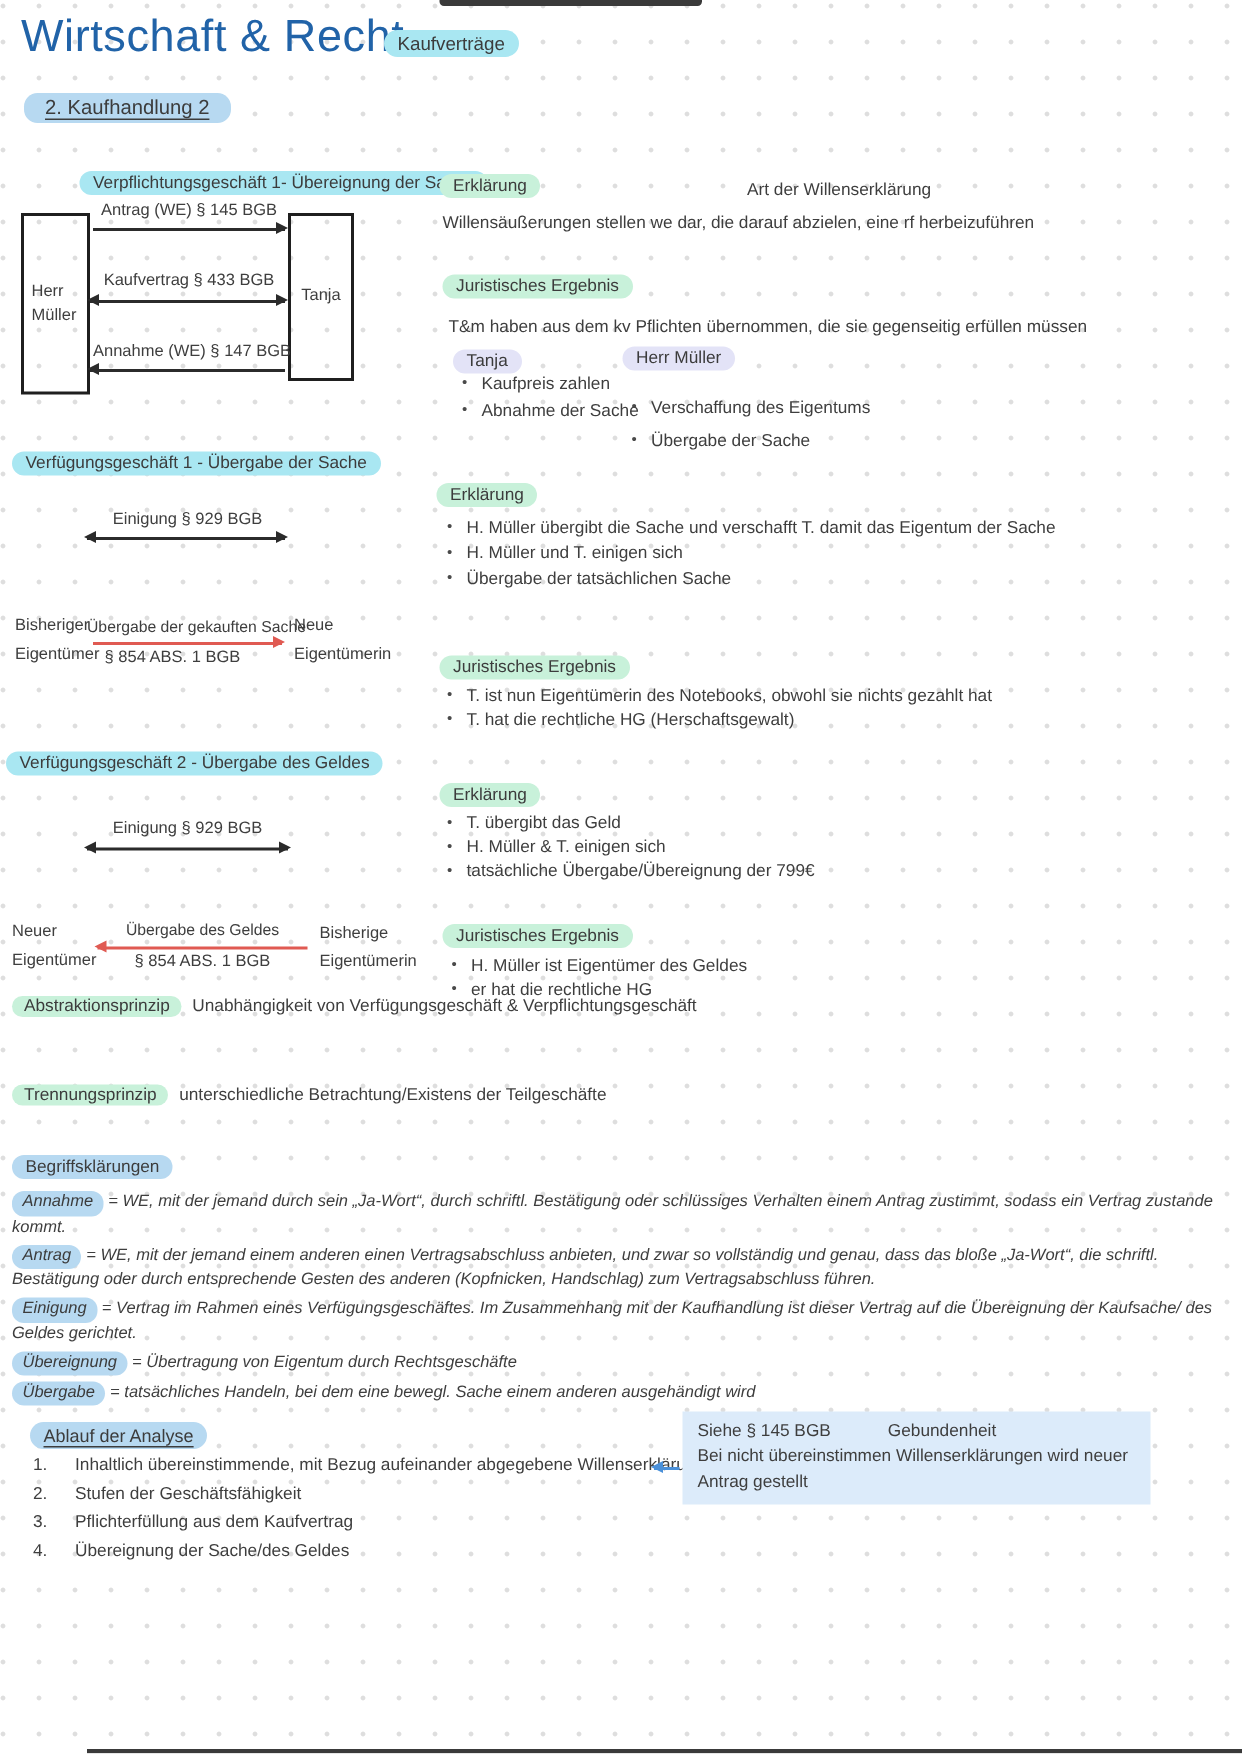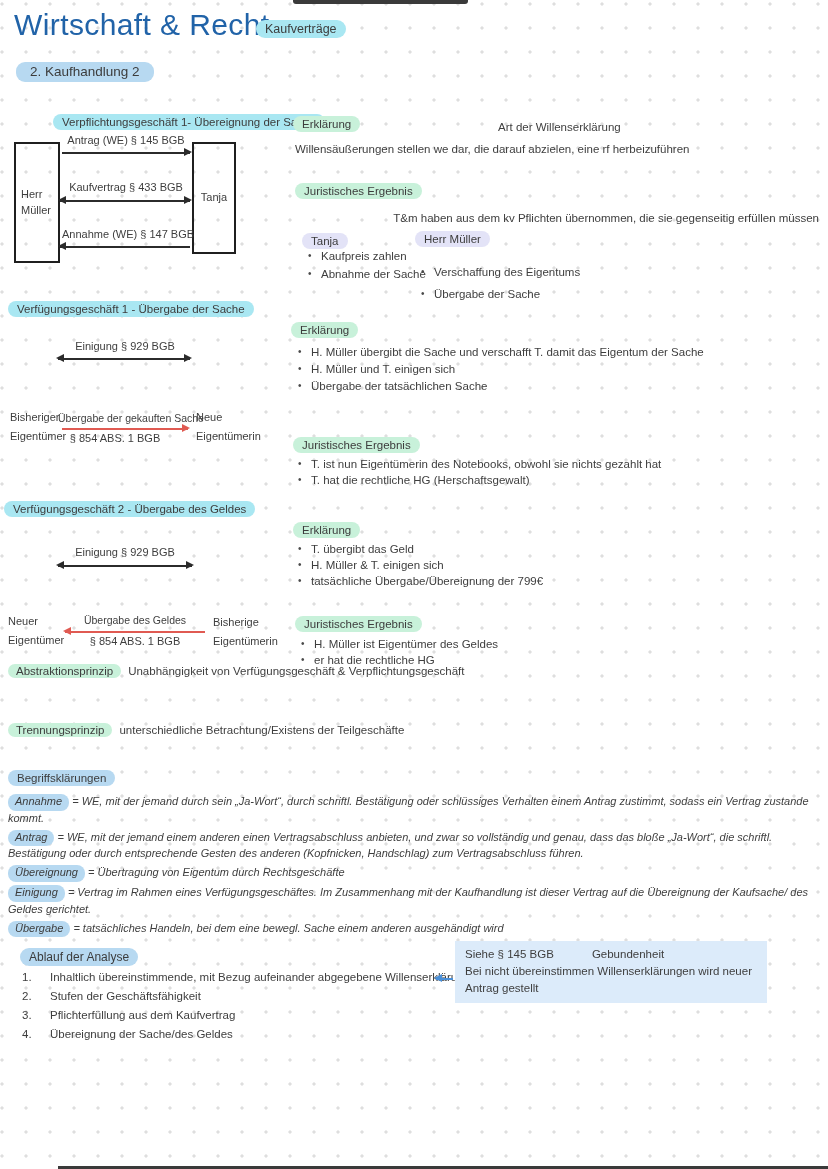--- a/index.html
+++ b/index.html
@@ -11,21 +11,21 @@
     background-size: 24px 24px; background-position: 14px 16px;
     font-family:"Liberation Sans", sans-serif; color:#3e3e3e; overflow:hidden;
   }
   .abs { position:absolute; }
   .title { font-size:30px; color:#2163a8; font-weight:500; letter-spacing:0.4px; }
   .chip { display:inline-block; border-radius:9px; padding:1.5px 9px 2.5px; font-size:11.5px; white-space:nowrap; color:#3c3c3c; }
   .c-cyan { background:#a9e7f2; }
   .c-blue { background:#b7d9f1; }
   .c-green{ background:#c8f1da; }
   .c-lav  { background:#e3e3f7; }
-  .u { text-underline-offset:3px; text-decoration-thickness:1px; }
+  .u { text-decoration: underline; text-underline-offset:3px; text-decoration-thickness:1px; }
   .t  { font-size:11.5px; line-height:1.32; }
   .lbl { text-align:center; font-size:11px; white-space:nowrap; }
   .lblS { text-align:center; font-size:10.5px; white-space:nowrap; }
   .box { border:2px solid #1f1f1f; display:flex; align-items:center; font-size:11px; line-height:1.4; background:transparent; }
   .box.pad { padding-left:5px; }
   .box.ctr { justify-content:center; }
   .arrow { position:absolute; height:1.6px; background:currentColor; color:#2b2b2b; }
   .arrow.red  { color:#e05a52; }
   .arrow.blue { color:#4a90d9; height:1.8px; }
   .arrow.head-r::after {
@@ -72,21 +72,21 @@
   <div class="arrow head-l head-r" style="left:60px; top:200px; width:130px;"></div>
 
   <div class="abs lbl" style="left:62px; top:228px; width:128px;">Annahme (WE) § 147 BGB</div>
   <div class="arrow head-l" style="left:60px; top:246px; width:130px;"></div>
 
   <span class="abs chip c-green" style="left:293px; top:116px;">Erklärung</span>
   <div class="abs t" style="left:498px; top:120px;">Art der Willenserklärung</div>
   <div class="abs t" style="left:295px; top:142px; width:520px;">Willensäußerungen stellen we dar, die darauf abzielen, eine rf herbeizuführen</div>
 
   <span class="abs chip c-green" style="left:295px; top:183px;">Juristisches Ergebnis</span>
-  <div class="abs t" style="left:299px; top:211px; width:520px;text-align:right;">T&amp;m haben aus dem kv Pflichten übernommen, die sie gegenseitig erfüllen müssen</div>
+  <div class="abs t" style="left:299px; top:211px; width:520px;">T&amp;m haben aus dem kv Pflichten übernommen, die sie gegenseitig erfüllen müssen</div>
 
   <span class="abs chip c-lav" style="left:302px; top:233px;">Tanja</span>
   <div class="bullet" style="left:306px; top:250px;">Kaufpreis zahlen</div>
   <div class="bullet" style="left:306px; top:268px;">Abnahme der Sache</div>
 
   <span class="abs chip c-lav" style="left:415px; top:231px;">Herr Müller</span>
   <div class="bullet" style="left:419px; top:248px;margin-top:40px;">Übergabe der Sache</div>
   <div class="bullet" style="left:419px; top:266px;">Verschaffung des Eigentums</div>
 
   <span class="abs chip c-cyan" style="left:8px; top:301px;">Verfügungsgeschäft 1 - Übergabe der Sache</span>
@@ -144,22 +144,22 @@
   <div class="abs prow" style="left:8px; top:723px;">
     <span class="chip c-green" style="padding:0.5px 8px 1.5px;text-align:right;">Trennungsprinzip</span>
     <span>unterschiedliche Betrachtung/Existens der Teilgeschäfte</span>
   </div>
 
   <span class="abs chip c-blue" style="left:8px; top:770px;">Begriffsklärungen</span>
 
   <div class="abs defs" style="left:8px; top:794px;">
     <p class="def"><span class="chip c-blue">Annahme</span> <span>= WE, mit der jemand durch sein „Ja-Wort“, durch schriftl. Bestätigung oder schlüssiges Verhalten einem Antrag zustimmt, sodass ein Vertrag zustande kommt.</span></p>
     <p class="def"><span class="chip c-blue">Antrag</span> <span>= WE, mit der jemand einem anderen einen Vertragsabschluss anbieten, und zwar so vollständig und genau, dass das bloße „Ja-Wort“, die schriftl. Bestätigung oder durch entsprechende Gesten des anderen (Kopfnicken, Handschlag) zum Vertragsabschluss führen.</span></p>
+    <p class="def"><span class="chip c-blue">Einigung</span> <span>= Vertrag im Rahmen eines Verfügungsgeschäftes. Im Zusammenhang mit der Kaufhandlung ist dieser Vertrag auf die Übereignung der Kaufsache/ des Geldes gerichtet.</span></p>
     <p class="def"><span class="chip c-blue">Übereignung</span> <span>= Übertragung von Eigentum durch Rechtsgeschäfte</span></p>
-    <p class="def"><span class="chip c-blue">Einigung</span> <span>= Vertrag im Rahmen eines Verfügungsgeschäftes. Im Zusammenhang mit der Kaufhandlung ist dieser Vertrag auf die Übereignung der Kaufsache/ des Geldes gerichtet.</span></p>
     <p class="def"><span class="chip c-blue">Übergabe</span> <span>= tatsächliches Handeln, bei dem eine bewegl. Sache einem anderen ausgehändigt wird</span></p>
   </div>
 
   <span class="abs chip c-blue u" style="left:20px; top:948px; font-size:12px;">Ablauf der Analyse</span>
 
   <div class="abs ana" style="left:22px; top:971px;">
     <span class="num">1.</span>
     <span>Inhaltlich übereinstimmende, mit Bezug aufeinander abgegebene Willenserklärungen</span>
   </div>
   <div class="abs ana" style="left:22px; top:990px;">

